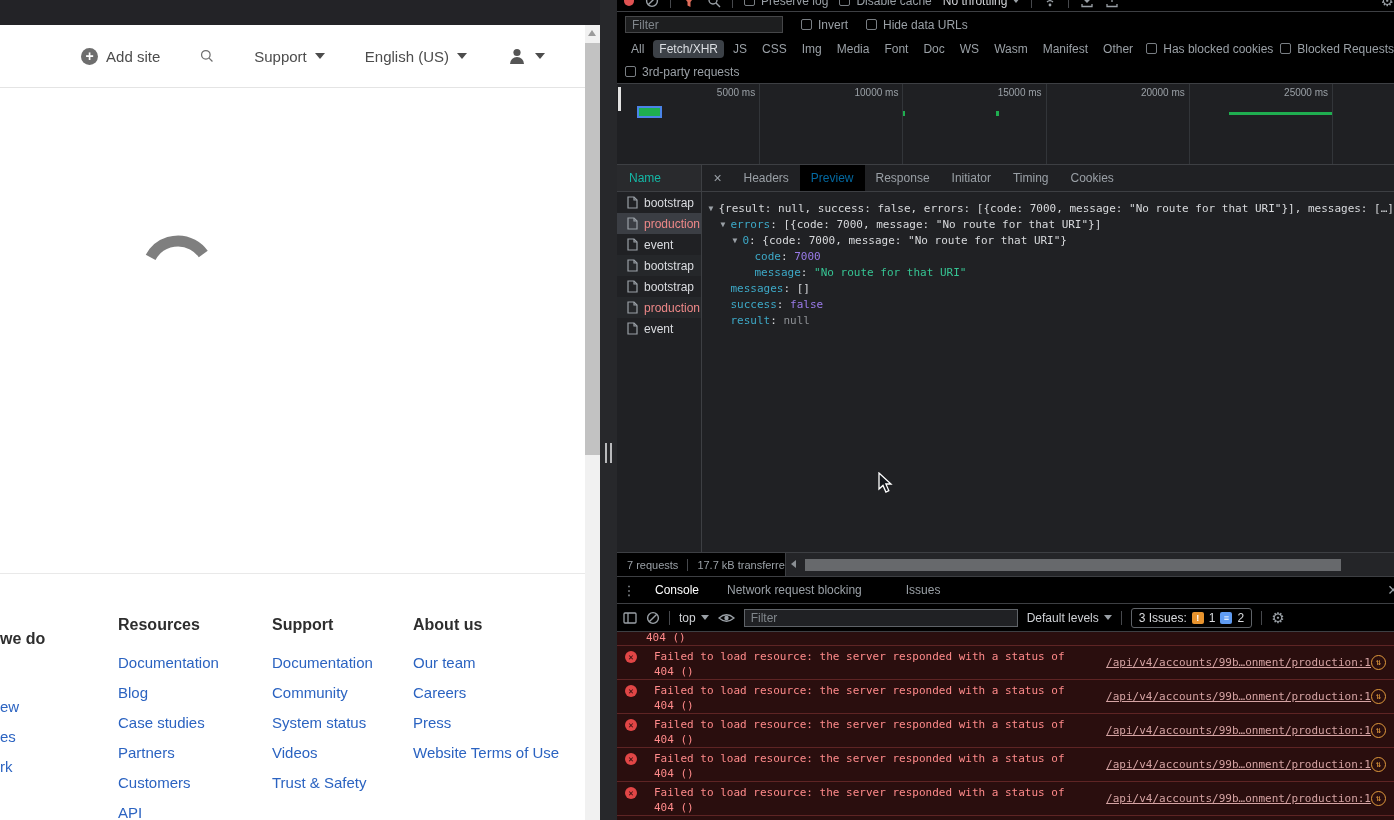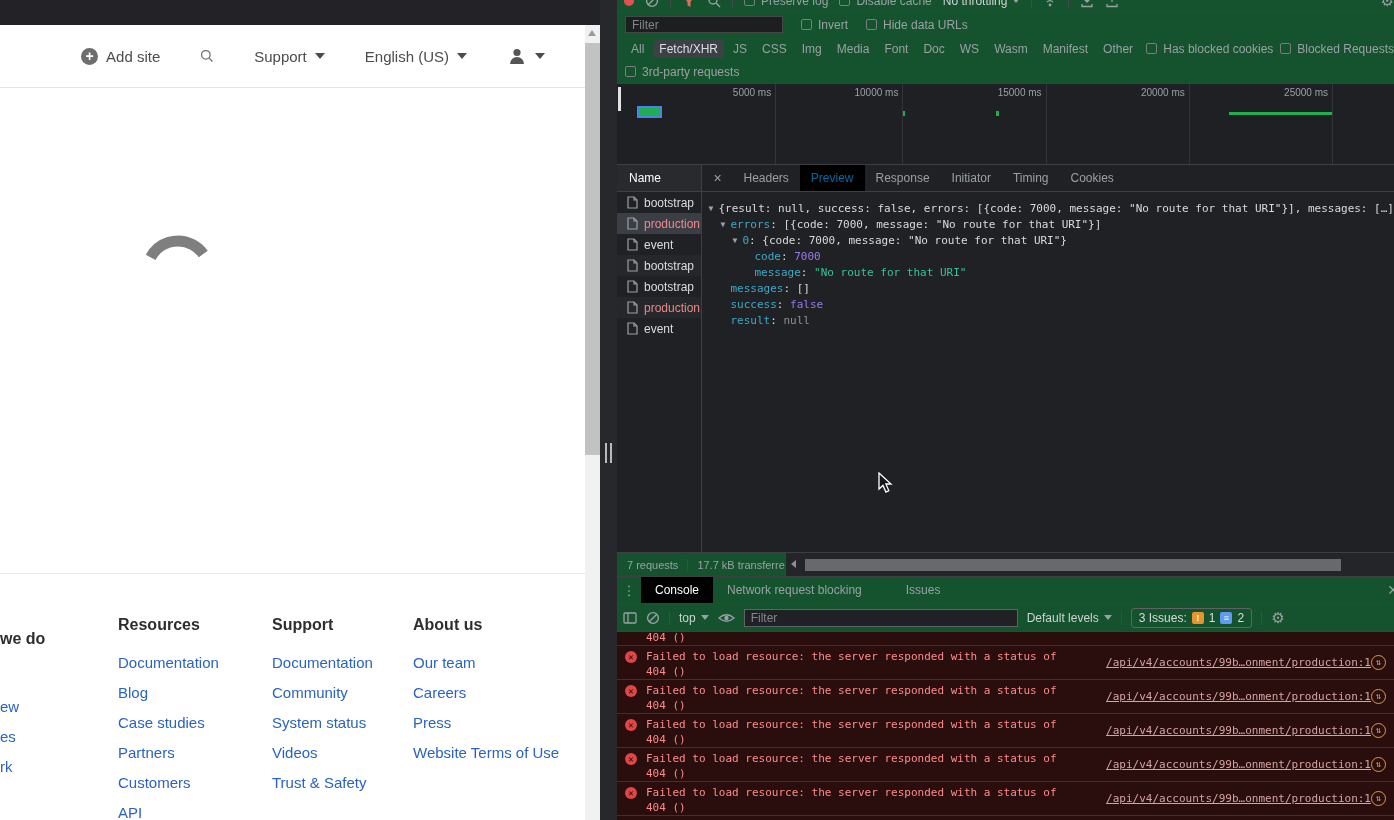--- a/index.html
+++ b/index.html
@@ -36,21 +36,21 @@
                    border-bottom:6px solid #9b9b9b; }
   .pg-thumb { position:absolute; top:18px; left:0; width:15px; height:412px; background:#c2c2c2; }
 
   .vstrip { position:absolute; left:600px; top:0; width:17px; height:820px; background:#27282b; }
   .vhandle { position:absolute; left:5px; top:443px; width:7px; height:20px;
              border-left:2px solid #b9babc; border-right:2px solid #b9babc; }
 
   
   .dt { position:absolute; left:617px; top:0; width:777px; height:820px; background:#202124;
         color:#9aa0a6; font-size:12px; overflow:hidden; }
-  .row-bar { position:absolute; left:0; width:777px; background:#14532d; display:flex; align-items:center; }
+  .row-bar { position:absolute; left:0; width:777px; background:#000000; display:flex; align-items:center; }
 
   .dt-top { top:0; height:12px; overflow:hidden; border-bottom:1px solid #3d3f43; }
   .dt-top-inner { display:flex; align-items:center; gap:11px; padding:0 7px; height:24px;
                   transform:translateY(-5px); width:777px; }
   .sep { width:1px; height:14px; background:#46484c; }
   .rec-dot { width:10px; height:10px; border-radius:50%; background:#e05252; }
   .icon14 { width:14px; height:14px; flex:0 0 auto; }
 
   .dt-filter { top:12px; height:25px; gap:18px; padding-left:8px; }
   .ninput { width:158px; height:17px; background:#1d1e1f; border:1px solid #454648; color:#bdc1c6;
@@ -71,21 +71,21 @@
   .tl-seg { position:absolute; top:0; bottom:0; border-right:1px solid #323539; }
   .tl-label { position:absolute; top:3px; right:4px; font-size:10px; color:#9aa0a6; white-space:nowrap; }
   .ov-bar-sel { position:absolute; left:20px; top:22px; width:25px; height:12px;
                 background:var(--green-bar); border:2px solid var(--selection-blue); }
   .ov-dot { position:absolute; width:3px; height:5px; background:var(--green-bar); top:27px; }
   .ov-line { position:absolute; left:612px; top:28px; width:104px; height:3px; background:var(--green-bar); }
   .ov-sliver { position:absolute; left:1px; top:3px; width:3px; height:24px; background:#e3e3e3; }
 
   .dt-table { position:absolute; left:0; top:165px; width:777px; height:387px; display:flex; }
   .names { width:169px; border-right:1px solid #3d3f43; display:flex; flex-direction:column; }
-  .names-hd { height:27px; line-height:27px; padding-left:12px; color:#ffffff;
+  .names-hd { height:27px; line-height:27px; padding-left:12px; color:#14b8a6;
               border-bottom:1px solid #3d3f43; background:#292a2d; }
   .req { height:21px; display:flex; align-items:center; padding-left:10px; gap:6px; color:#dadce0;
          cursor:pointer; flex:0 0 auto; }
   .req.stripe { background:#25272a; }
   .req.err { color:var(--failed-request-red); }
   .req.sel { background:#3b3e44; }
 
   .preview { flex:1; position:relative; }
   .ptabs { height:27px; border-bottom:1px solid #3d3f43; display:flex; align-items:stretch; }
   .pclose { width:30px; display:flex; align-items:center; justify-content:center; color:#9aa0a6;
@@ -128,21 +128,21 @@
             color:#fff; font-weight:bold; }
   .gear { color:#9aa0a6; font-size:15px; margin-right:-7px; }
 
   .console-msgs { position:absolute; left:0; top:632px; width:777px; height:188px;
                   background:var(--error-bg); font-family:"DejaVu Sans Mono", monospace;
                   font-size:11px; color:var(--error-red); overflow:hidden; }
   .cpartial { height:14px; border-bottom:1px solid var(--error-border); padding-left:29px; line-height:12px; }
   .crow { height:34px; border-bottom:1px solid var(--error-border); position:relative; }
   .cicon { position:absolute; left:8px; top:5px; width:12px; height:12px; border-radius:50%;
            background:#e14646; color:#2a0e0e; font-size:9px; line-height:12px; text-align:center; font-weight:bold; }
-  .cmsg { padding-left:29px; padding-top:3px; line-height:15px; white-space:nowrap; }
+  .cmsg { padding-left:37px; padding-top:3px; line-height:15px; white-space:nowrap; }
   .cright { position:absolute; right:8px; top:0; height:100%; display:flex; align-items:center; gap:0; }
   .clink { color:#d5a3a3; text-decoration:underline; cursor:pointer; white-space:nowrap; }
   .cbadge { width:15px; height:15px; border:1.5px solid #e0993c; border-radius:50%; color:#e0993c;
             font-size:9px; line-height:12px; text-align:center; cursor:pointer; }
 
   .cursor { position:absolute; left:877px; top:472px; pointer-events:none; }
 </style>
 </head>
 <body>
 
@@ -322,21 +322,21 @@
       <span>3rd-party requests</span>
     </span>
   </div>
 
   <div class="dt-overview" id="overview">
     <div class="ov-sliver"></div>
     <div class="ov-bar-sel"></div>
     <div class="ov-dot" style="left:285px"></div>
     <div class="ov-dot" style="left:379px"></div>
     <div class="ov-line"></div>
-  <div class="tl-seg" style="left: 16px; width: 143.2px; text-decoration: underline;">
+  <div class="tl-seg" style="left: 0px; width: 143.2px; text-decoration: underline;">
         <span class="tl-label">5000 ms</span>
       </div>
       <div class="tl-seg" style="left: 0px; width: 286.4px;">
         <span class="tl-label">10000 ms</span>
       </div>
       <div class="tl-seg" style="left: 0px; width: 429.6px;">
         <span class="tl-label">15000 ms</span>
       </div>
       <div class="tl-seg" style="left: 0px; width: 572.8px;">
         <span class="tl-label">20000 ms</span>

